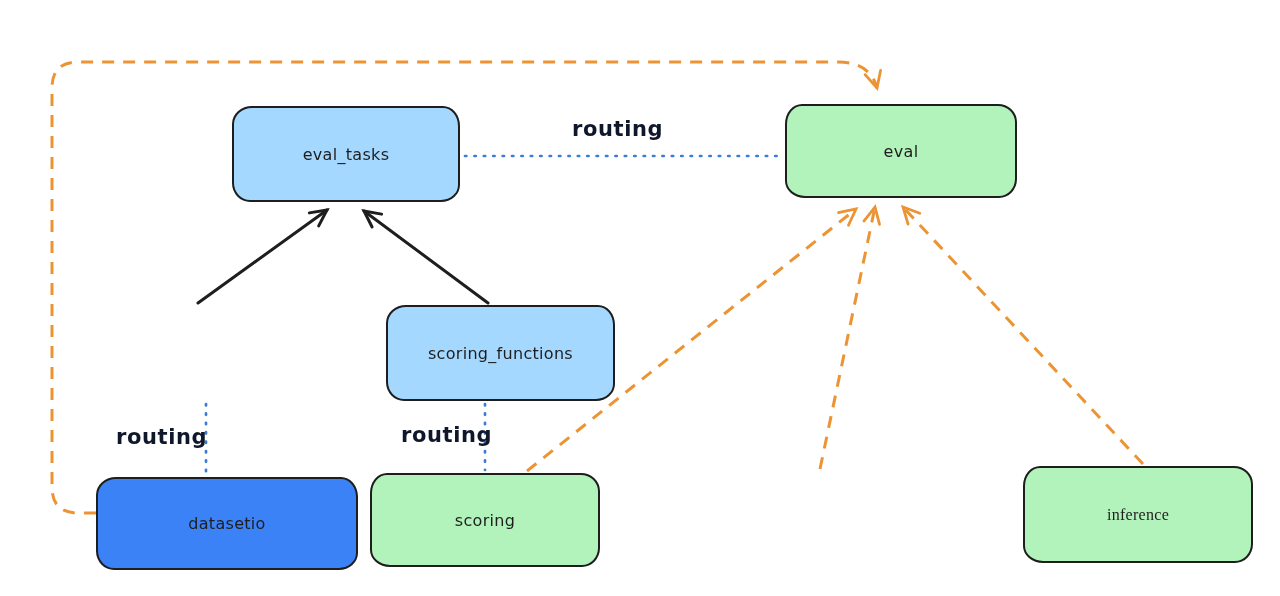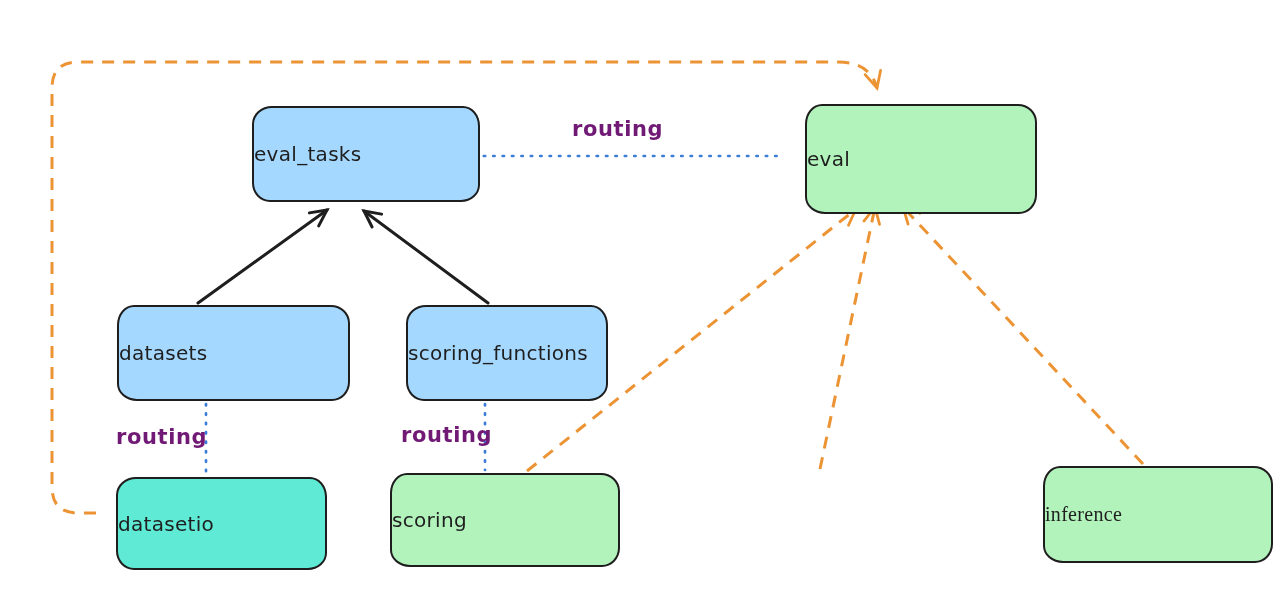--- a/index.html
+++ b/index.html
@@ -26,33 +26,33 @@
   }
   .edge-dashed {
     stroke: #ec9434; stroke-width: 3; fill: none;
     stroke-dasharray: 12 9; stroke-linecap: butt;
   }
   .node {
     position: absolute;
     z-index: 2;
     display: flex;
     align-items: center;
+    justify-content: center;
     border: 2.6px solid #1e1e1e;
     box-sizing: border-box;
-    font-size: 20px;
+    font-size: 16px;
     color: #1e1e1e;
     letter-spacing: 0.3px;
-    margin-left: 20px;
   }
   .node.r1 { border-radius: 20px 17px 19px 18px / 18px 20px 17px 19px; }
   .node.r2 { border-radius: 17px 19px 18px 20px / 20px 18px 19px 17px; }
   .edge-label {
     position: absolute;
     z-index: 3;
-    color: #701a75;
+    color: #0f172a;
     font-size: 21px;
     font-weight: 600;
     letter-spacing: 0.6px;
     white-space: nowrap;
   }
 </style>
 </head>
 <body>
 
 <div class="canvas">
@@ -77,33 +77,30 @@
     <path class="edge-dashed" d="M 527 471 L 856 209" marker-end="url(#ah-orange)"></path>
     <path class="edge-dashed" d="M 820 469 L 875 207" marker-end="url(#ah-orange)"></path>
     <path class="edge-dashed" d="M 1143 464 L 903 207" marker-end="url(#ah-orange)"></path>
     <path class="edge-dashed" d="M 96 513 L 78 513 Q 52 513 52 487 L 52 88 Q 52 62 78 62 L 838 62 Q 870 62 877 88" marker-end="url(#ah-orange)"></path>
   </svg>
 
   <div class="node r1" style="left: 232px; top: 106px; width: 228px; height: 96px; background-color: rgb(165, 216, 255);">
     <span>eval_tasks</span>
   </div>
 
-  <div class="node r2" style="left: 785px; top: 104px; width: 232px; height: 110px; background-color: rgb(178, 242, 187);">
+  <div class="node r2" style="left: 785px; top: 104px; width: 232px; height: 94px; background-color: rgb(178, 242, 187);">
     <span>eval</span>
   </div>
 
-  <div class="node r2" style="left: 97px; top: 305px; width: 233px; height: 96px; background-color: rgb(165, 216, 255);">
-    <span>datasets</span>
-  </div>
 
-  <div class="node r1" style="left: 386px; top: 305px; width: 202px; height: 96px; background-color: rgb(165, 216, 255);">
+  <div class="node r1" style="left: 386px; top: 305px; width: 229px; height: 96px; background-color: rgb(165, 216, 255);">
     <span>scoring_functions</span>
   </div>
 
-  <div class="node r1" style="left: 96px; top: 477px; width: 211px; height: 93px; background-color: #5eead4;">
+  <div class="node r1" style="left: 96px; top: 477px; width: 262px; height: 93px; background-color: #3b82f6;">
     <span>datasetio</span>
   </div>
 
   <div class="node r2" style="left: 370px; top: 473px; width: 230px; height: 94px; background-color: rgb(178, 242, 187);">
     <span>scoring</span>
   </div>
 
 
   <div class="node r2" style="left: 1023px; top: 466px; width: 230px; height: 97px; background-color: rgb(178, 242, 187); font-family: Liberation Serif, serif;">
     <span>inference</span>

